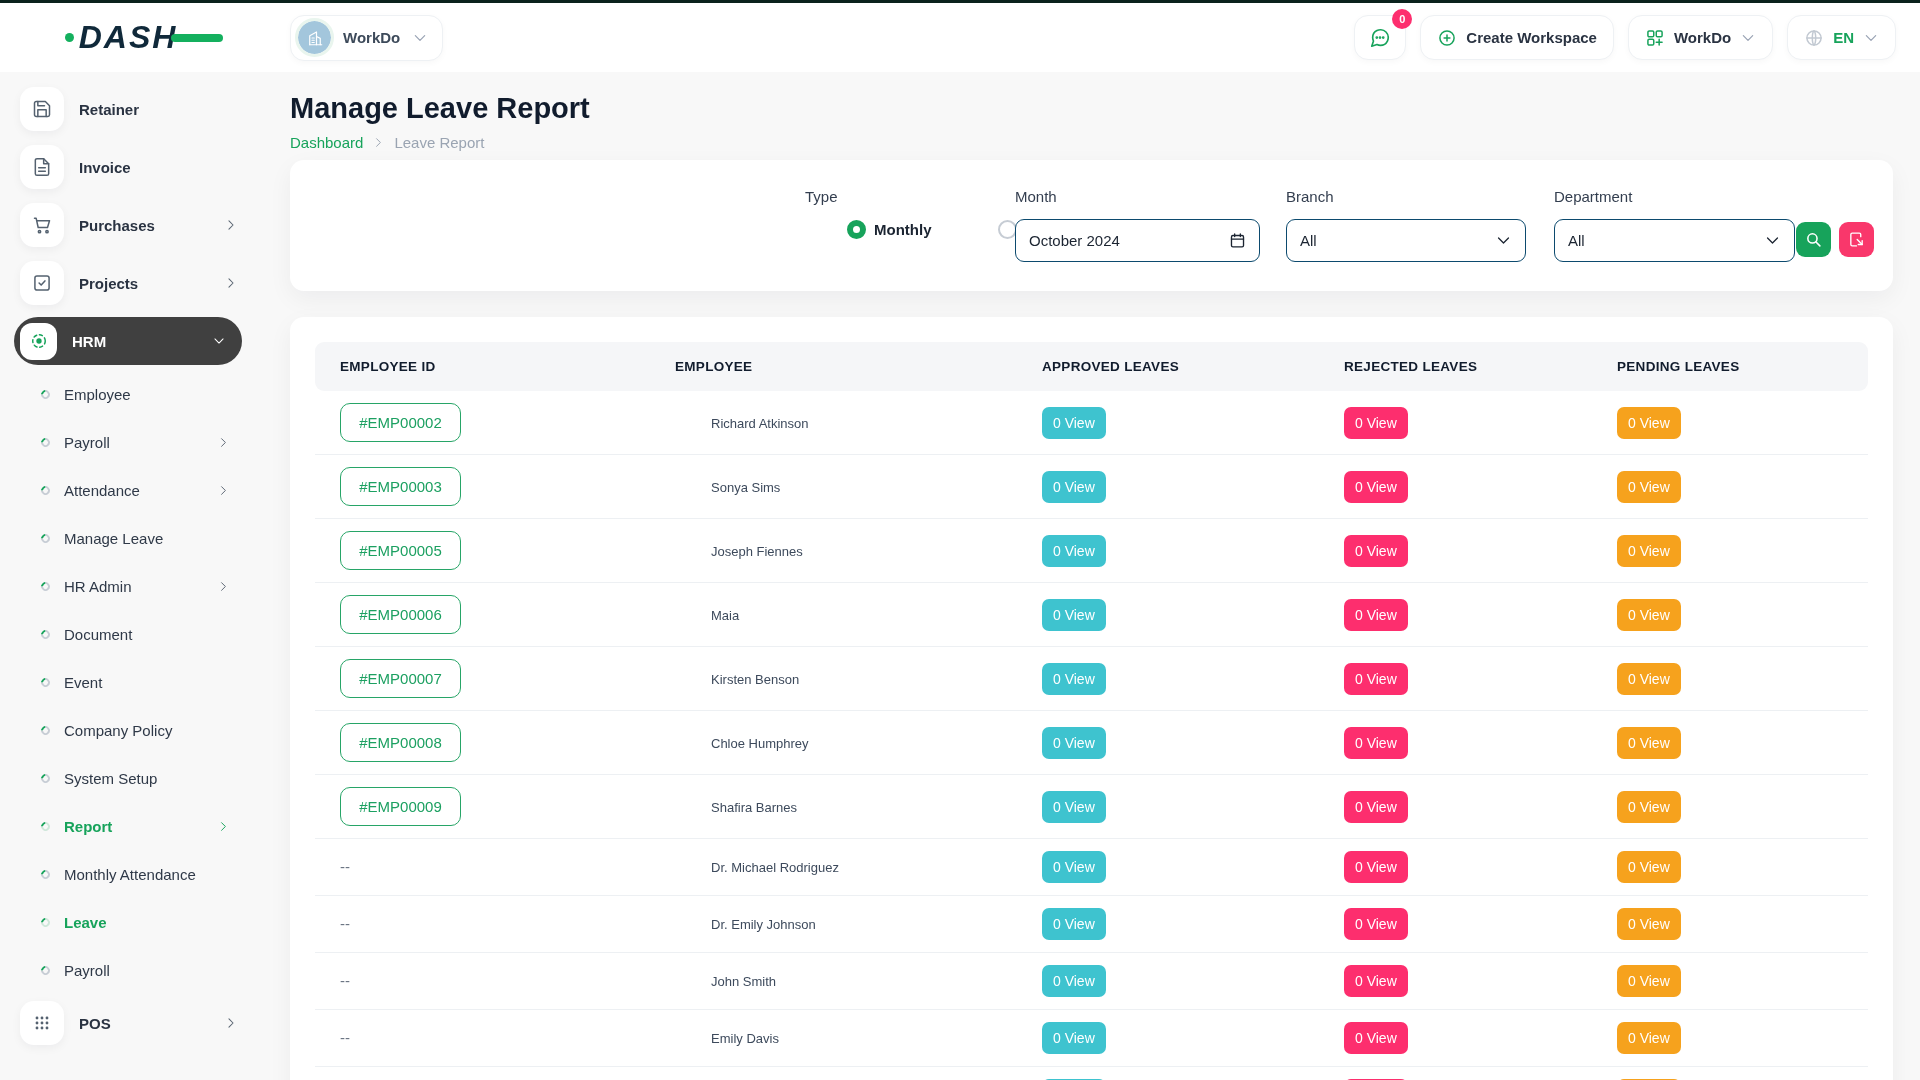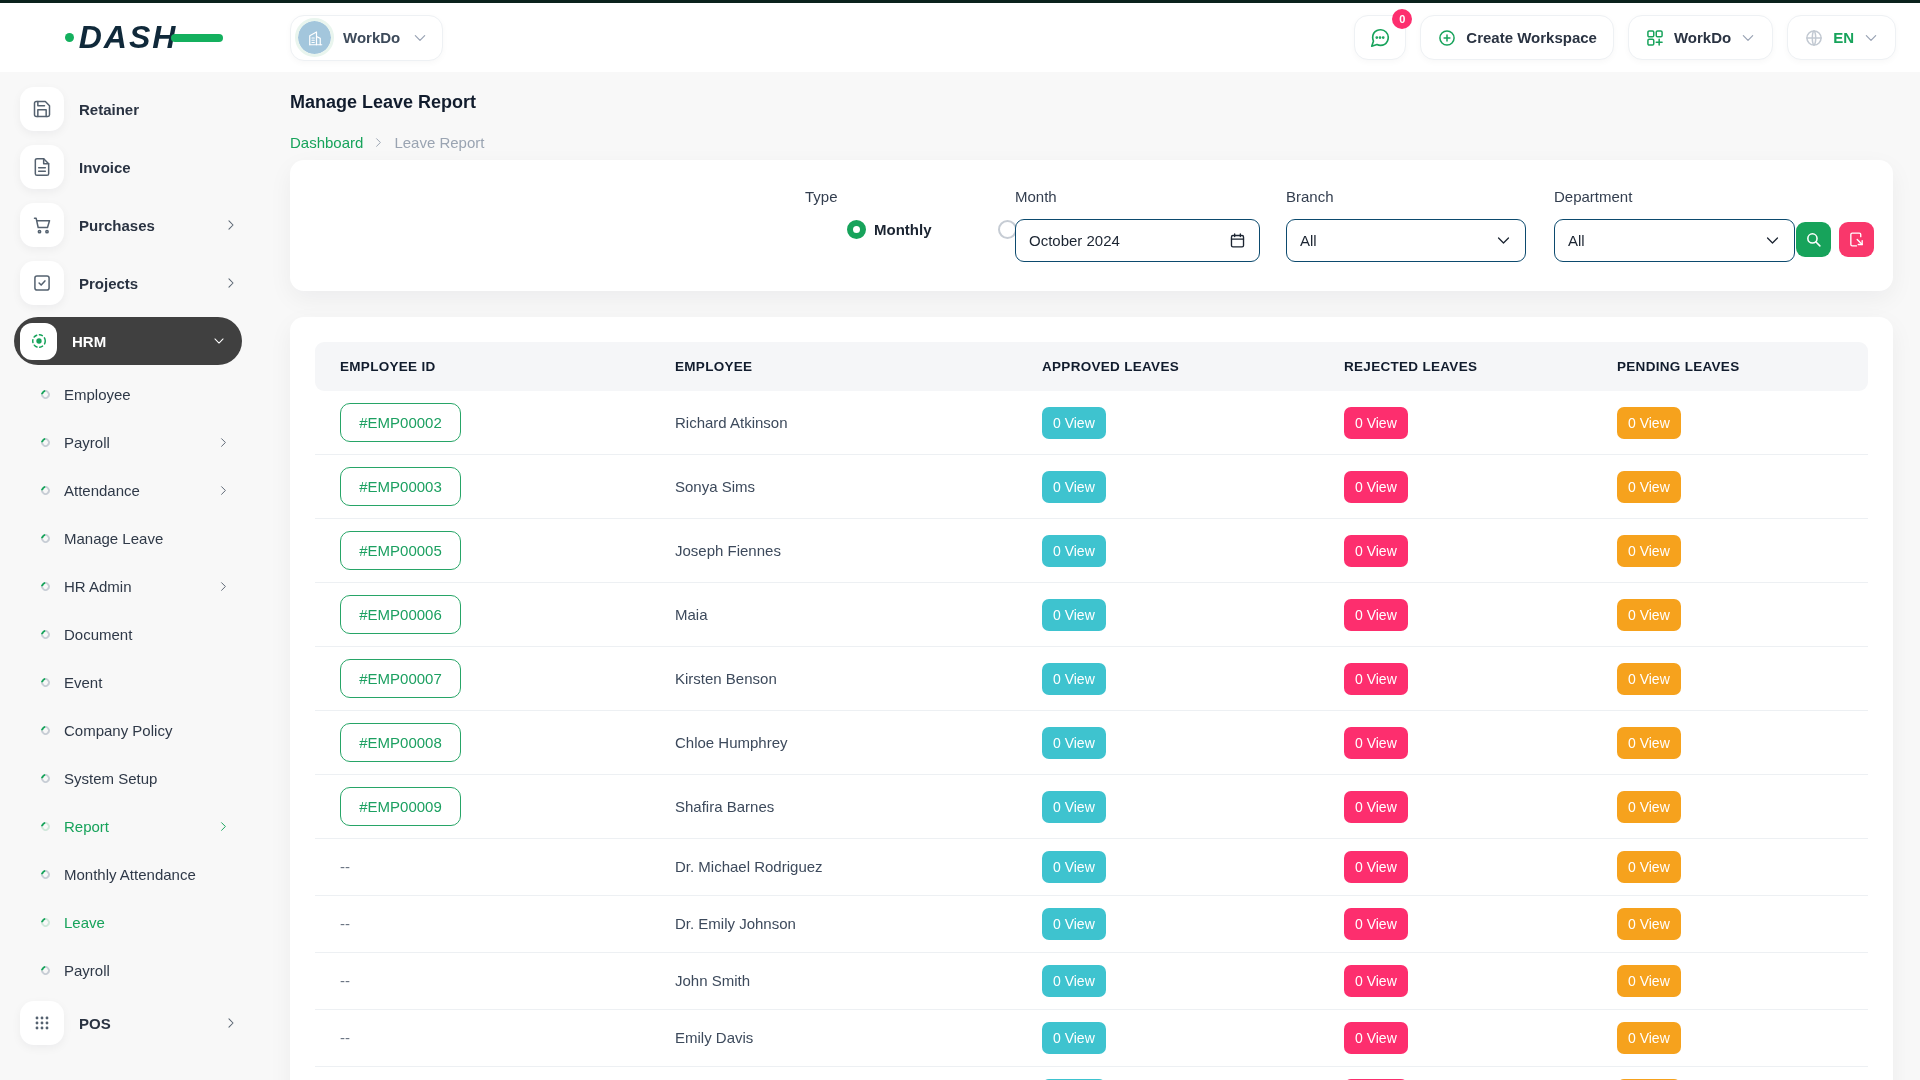--- a/index.html
+++ b/index.html
@@ -57,27 +57,27 @@
   .sb-item.active-pill .sb-iconsq { width:37px; height:37px; border-radius:12px; flex:0 0 37px;
     color:#17a35b; box-shadow:none; }
   .sb-item.active-pill .sb-label { color:#ffffff; }
   .sb-item.active-pill .chev { color:#ffffff; }
   .sb-sub { display:flex; align-items:center; height:48px; padding:0 26px 0 41px; cursor:pointer; }
   .sb-sub.depth2 { }
   .ring { width:9px; height:9px; border-radius:50%; border:2px solid #c7cdd5; border-top-color:#17a35b;
     transform:rotate(-45deg); flex:0 0 9px; }
   .sb-sub-label { margin-left:14px; font-size:15px; font-weight:500; color:#2f3948; }
   .sb-sub .chev { margin-left:auto; width:13px; height:13px; color:#5b6673; }
-  .sb-sub.active .sb-sub-label { color:#17a35b; }
+  .sb-sub.active .sb-sub-label { color:#17a35b;font-weight:bold; }
   .sb-sub.active .chev { color:#17a35b; }
   .sb-sub.active .ring { border-color:#cfe7da; border-top-color:#17a35b; }
 
   
   .main { position:absolute; left:256px; top:72px; right:0; bottom:0; overflow:hidden; }
-  .page-title { position:absolute; left:34px; top:20px; font-size:18px; font-weight:700; color:#111c2d; }
+  .page-title { position:absolute; left:34px; top:20px; font-size:29px; font-weight:700; color:#111c2d; }
   .breadcrumb { position:absolute; left:34px; top:62px; display:flex; align-items:center; gap:9px;
     font-size:15px; }
   .bc-link { color:#17a35b; cursor:pointer; }
   .bc-chev { width:13px; height:13px; color:#9aa4b2; }
   .bc-current { color:#9aa4b2; }
 
   .card { position:absolute; left:34px; right:27px; background:#ffffff; border-radius:14px;
     box-shadow:0 8px 24px rgba(16,24,40,.05); }
   .filter-card { top:88px; height:131px; }
   .f-label { position:absolute; top:28px; font-size:15px; color:#333e4f; }
@@ -108,21 +108,21 @@
   col.c1{width:335px;} col.c2{width:367px;} col.c3{width:302px;} col.c4{width:273px;}
   thead th { background:#f5f6f8; height:49px; text-align:left; padding-left:25px; font-size:13.5px;
     font-weight:700; color:#111c2d; letter-spacing:.3px; white-space:nowrap; }
   thead th:first-child { border-radius:9px 0 0 9px; }
   thead th:last-child { border-radius:0 9px 9px 0; }
   tbody td { padding:12px 0 12px 25px; border-bottom:1px solid #edf0f3; vertical-align:middle; }
   .emp-id-btn { display:inline-block; width:121px; padding:10px 0; text-align:center; font-size:15px;
     color:#1ca061; background:#fff; border:1.5px solid #27a567; border-radius:10px; cursor:pointer;
     font-family:inherit; }
   .emp-id-none { font-size:15px; color:#6c7684; }
-  .emp-name { font-size:15px; color:#3d4a5c; }
+  .emp-name { font-size:13px; color:#3d4a5c;margin-left:36px; }
   .badge { display:inline-block; padding:8px 11px; border-radius:7px; font-size:14px; font-weight:500;
     color:#ffffff; cursor:pointer; border:none; font-family:inherit; }
   .badge.approved { background:#3ec3cf; }
   .badge.rejected { background:#fd2e6e; }
   .badge.pending  { background:#f6a21d; }
 </style>
 </head>
 <body>
 
 <div class="top-strip"></div>

